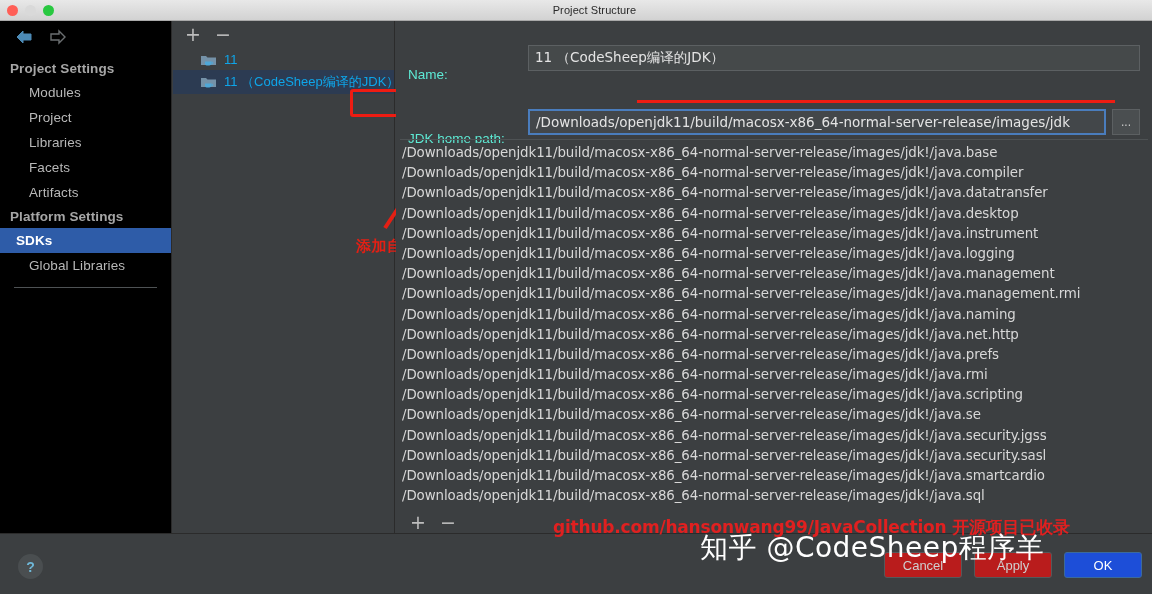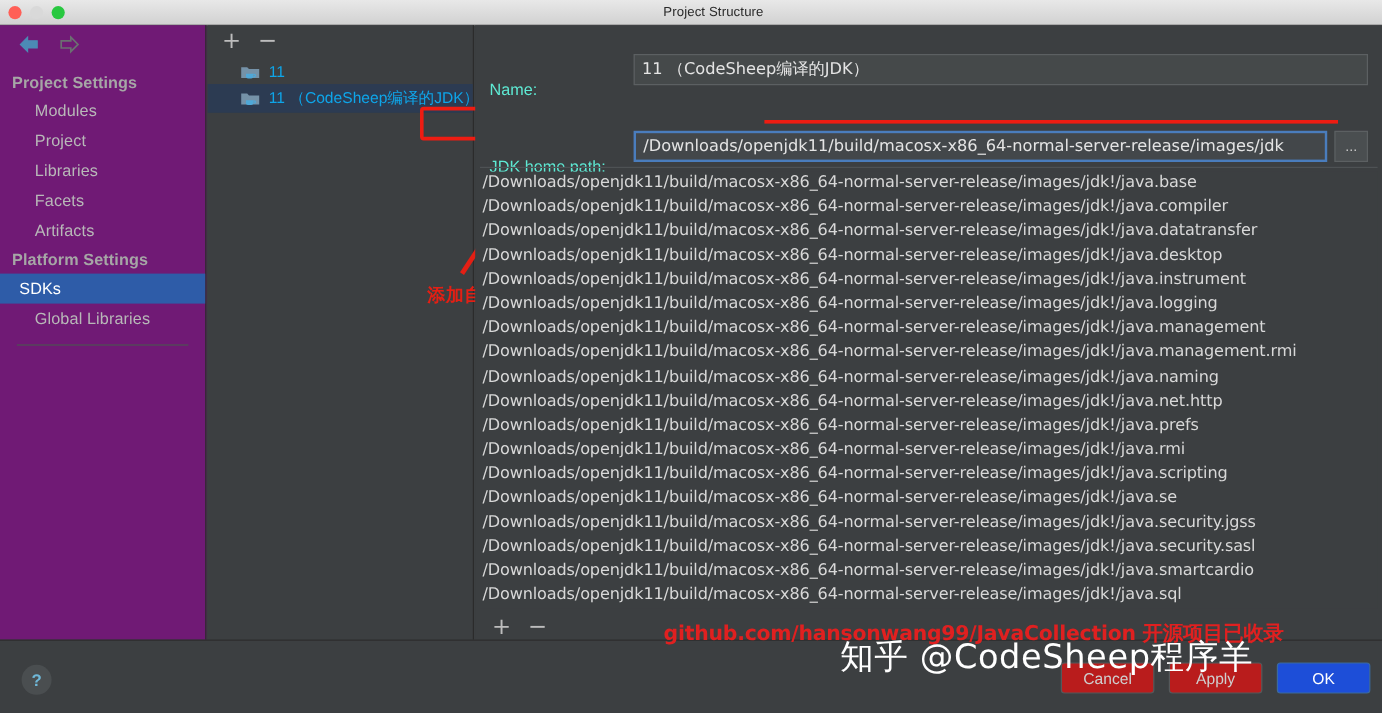--- a/index.html
+++ b/index.html
@@ -29,36 +29,36 @@
   .title-text {
     width: 100%; text-align: center;
     font-size: 11px; color: #2a2a2a;
     letter-spacing: .1px;
     margin-left: 37px;
   }
 
   
   .sidebar {
     position: absolute; left: 0; top: 21px; width: 172px; height: 512px;
-    background: #701a75;
+    background: #000000;
     border-right: 1px solid #2b2b2b;
   }
   .navbtns { display: flex; gap: 14px; padding: 8px 0 0 14px; }
   .navicon { width: 20px; height: 16px; }
   .side-list { margin-top: 12px; }
   .side-group {
     font-size: 13.5px; color: #a6a6a6; padding: 4px 0 4px 10px;
     font-weight: 600; letter-spacing: .1px;
   }
   .side-item {
     font-size: 13.5px; color: #b8b8b8; padding: 5px 0 5px 29px;
     letter-spacing: .1px; white-space: nowrap;
   }
   .side-item.selected {
-    background: #2e5ca8; color: #ffffff; font-weight: 400; padding-left: 16px;
+    background: #2e5ca8; color: #ffffff; font-weight: 700; padding-left: 16px;
   }
   .side-sep {
     height: 1px; background: #4e5254; margin: 9px 14px 9px 14px;
   }
 
   
   .treepanel {
     position: absolute; left: 173px; top: 21px; width: 222px; height: 512px;
     background: #3c3f41; border-right: 1px solid #2b2b2b;
   }

